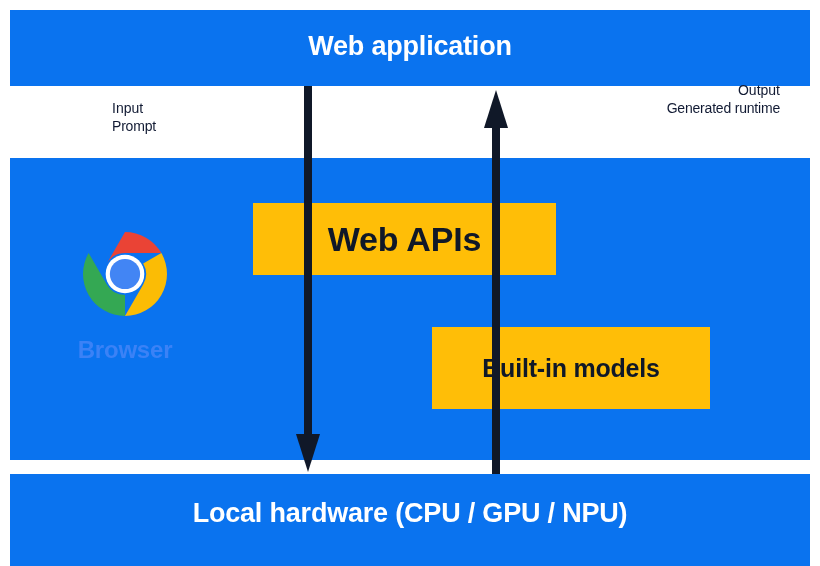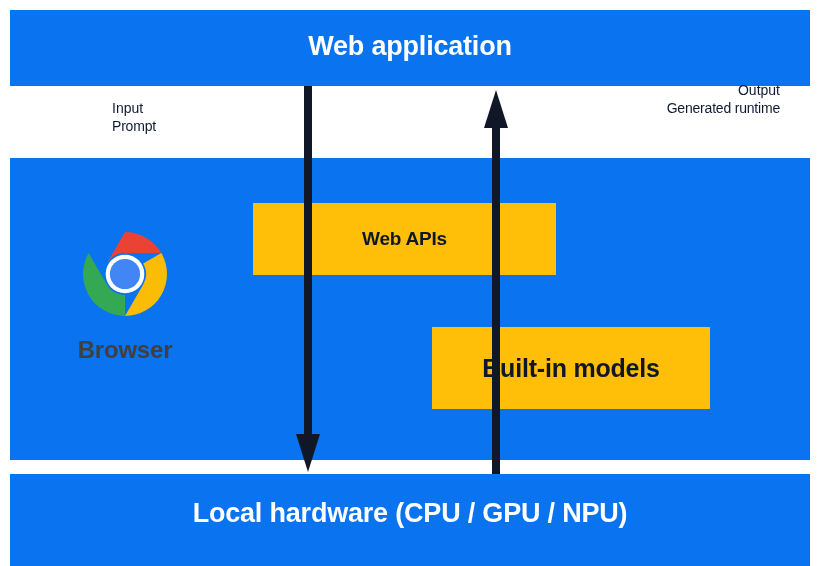--- a/index.html
+++ b/index.html
@@ -100,21 +100,21 @@
     text-align: center;
     color: #101828;
     font-weight: bold;
     letter-spacing: -0.2px;
   }
   #box-web-apis {
     left: 253px;
     top: 203px;
     width: 303px;
     height: 72px;
-    font-size: 19px;
+    font-size: 34px;
   }
   #box-builtin-models {
     left: 432px;
     top: 327px;
     width: 278px;
     height: 82px;
     font-size: 25px;
     line-height: 1.22;
   }
 
@@ -125,21 +125,21 @@
     top: 232px;
     width: 160px;
     text-align: center;
   }
   #chrome-logo {
     display: block;
     margin: 0 auto;
   }
   #browser-label {
     margin-top: 20px;
-    color: #404040;
+    color: #3b82f6;
     font-size: 24px;
     font-weight: bold;
     letter-spacing: -0.2px;
   }
 </style>
 </head>
 <body>
 
 <div id="diagram">
 

